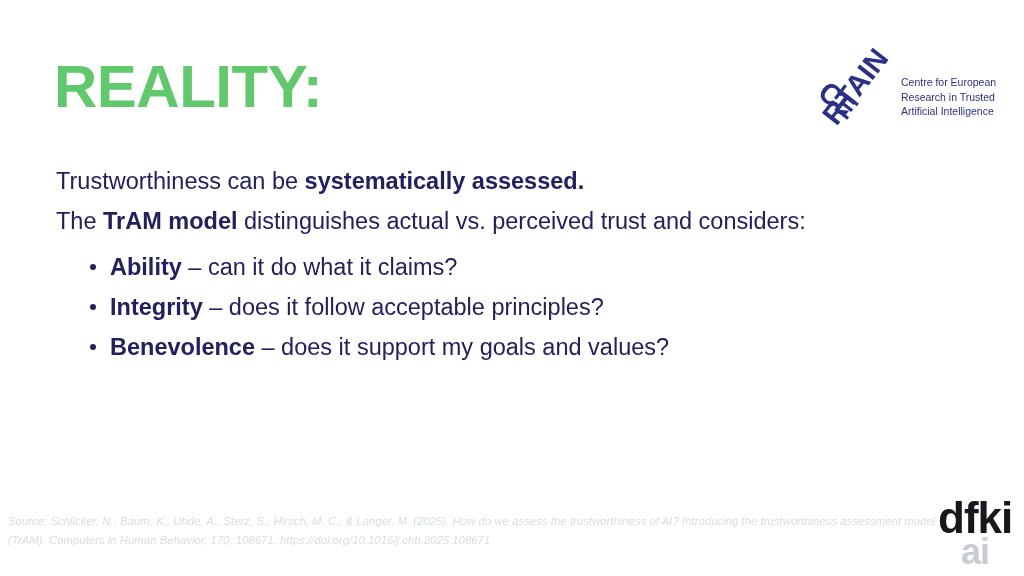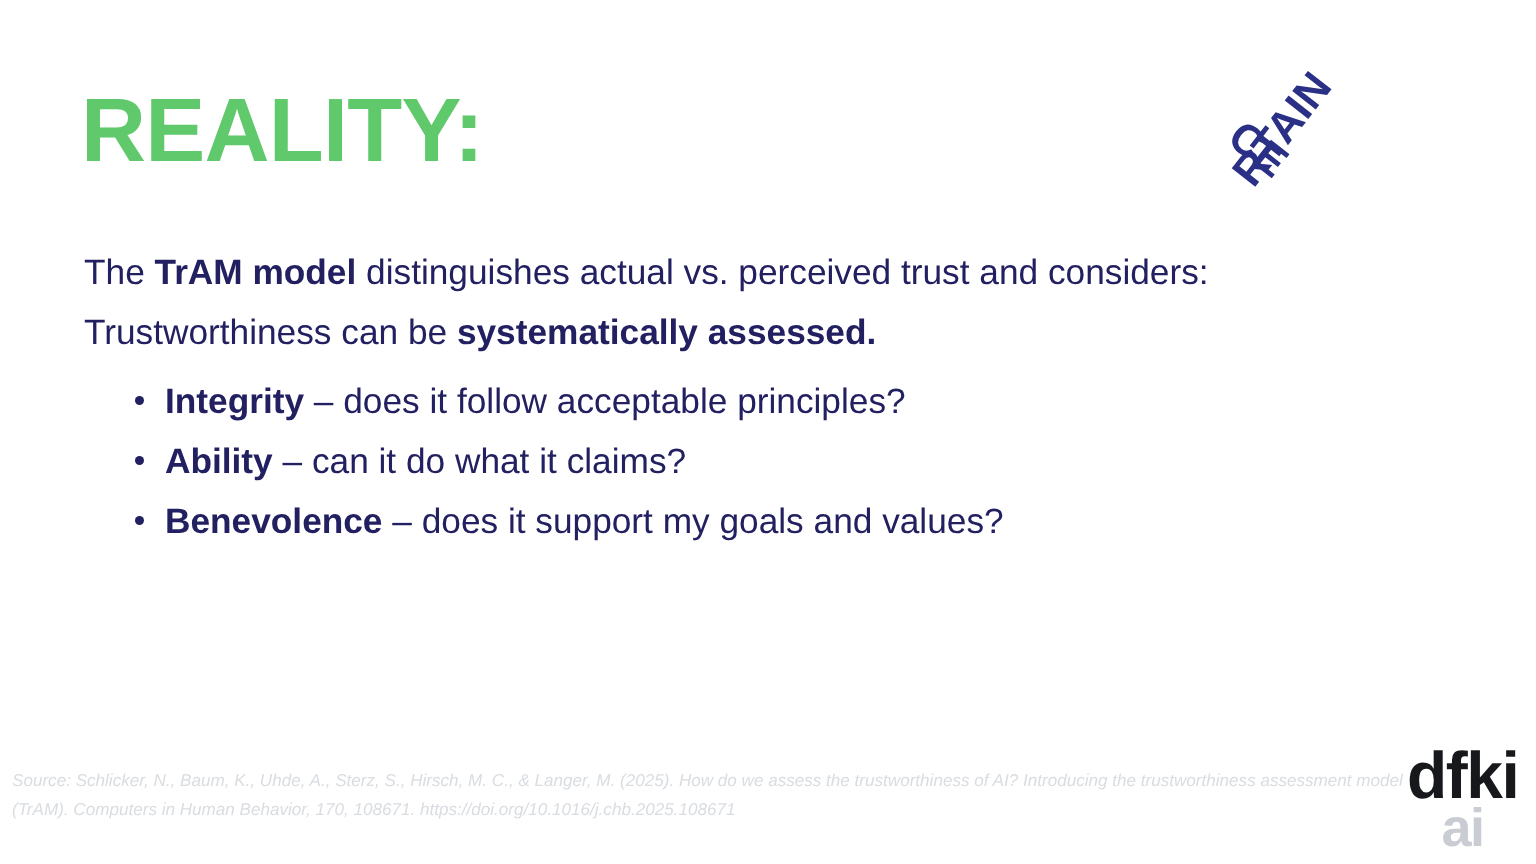--- a/index.html
+++ b/index.html
@@ -177,45 +177,48 @@
 </style>
 </head>
 <body>
 
 <div class="slide">
 
   <div class="slide-title">REALITY:</div>
 
   <div class="body-block">
 
+    <p class="para"><span>Trustworthiness can be </span><b>systematically assessed.</b></p>
+
     <p class="para justified"><span>The </span><b>TrAM model</b><span> distinguishes actual vs. perceived trust and considers:</span></p>
-
-    <p class="para"><span>Trustworthiness can be </span><b>systematically assessed.</b></p>
 
     <ul class="bullet-list">
       <li class="bullet">
-        <span class="dot"></span><b>Integrity</b><span> – does it follow acceptable principles?</span>
+        <span class="dot"></span><b>Ability</b><span> – can it do what it claims?</span>
       </li>
       <li class="bullet">
-        <span class="dot"></span><b>Ability</b><span> – can it do what it claims?</span>
+        <span class="dot"></span><b>Integrity</b><span> – does it follow acceptable principles?</span>
       </li>
       <li class="bullet">
         <span class="dot"></span><b>Benevolence</b><span> – does it support my goals and values?</span>
       </li>
     </ul>
   </div>
 
 
   <div class="source">Source: Schlicker, N., Baum, K., Uhde, A., Sterz, S., Hirsch, M. C., &amp; Langer, M. (2025). How do we assess the trustworthiness of AI? Introducing the trustworthiness assessment model (TrAM). Computers in Human Behavior, 170, 108671. https://doi.org/10.1016/j.chb.2025.108671</div>
 
   <div class="certain-logo">
     <div class="certain-mark">
       <span class="certain-word certain-ce">CE</span>
       <span class="certain-word certain-rtain">RTAIN</span>
     </div>
+    <div class="certain-tagline">Centre for European
+Research in Trusted
+Artificial Intelligence</div>
   </div>
 
   <div class="dfki-logo">
     <span class="dfki-top">dfki</span>
     <span class="dfki-bottom">ai</span>
   </div>
 
 </div>
 
 </body></html>

